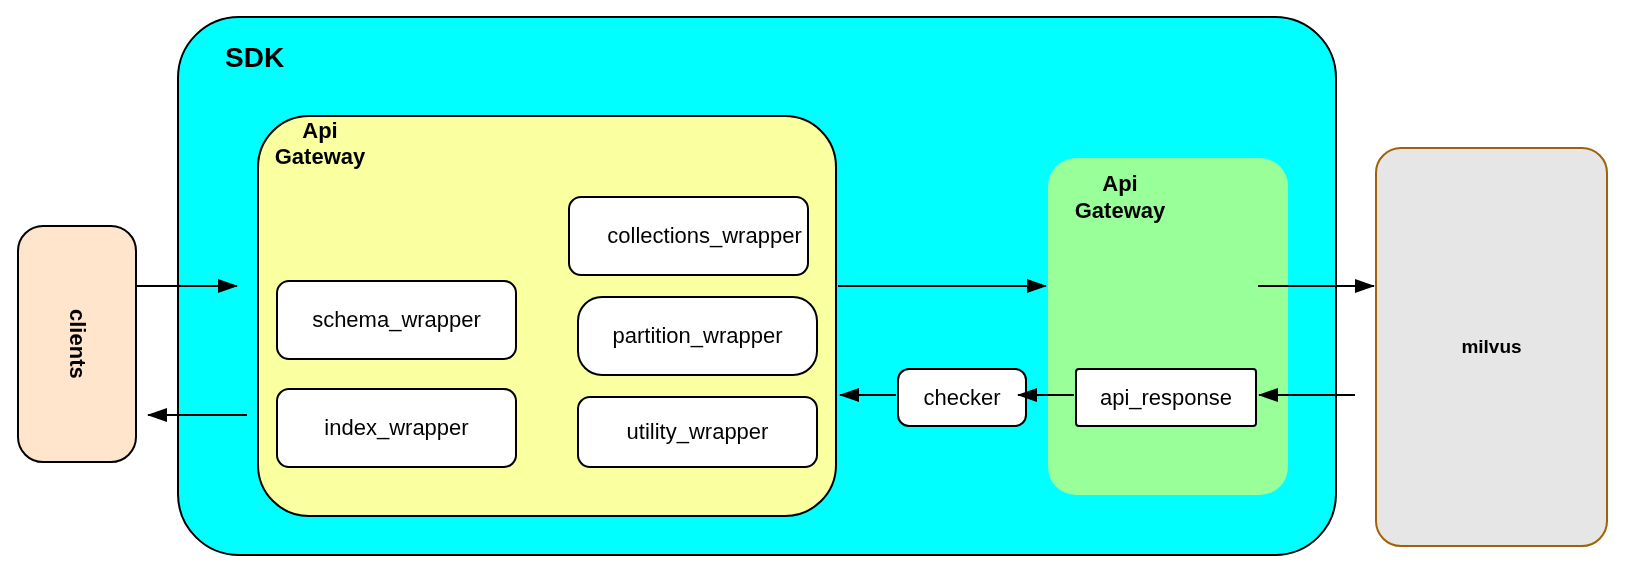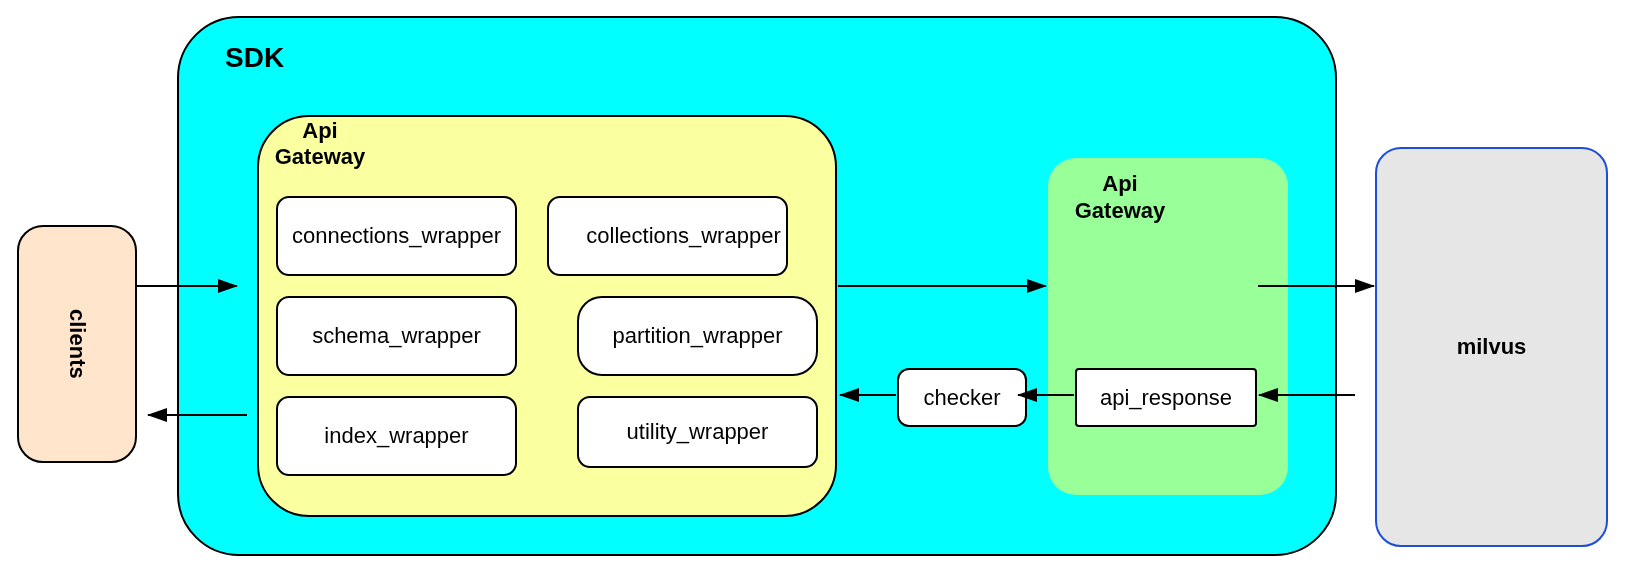--- a/index.html
+++ b/index.html
@@ -54,48 +54,48 @@
   
   .node {
     background: #ffffff;
     border: 2px solid #000000;
     border-radius: 13px;
     display: flex; align-items: center; justify-content: center;
     font-size: 22px;
     text-align: center;
   }
   .m-connections { left: 276px; top: 196px; width: 241px; height: 80px; }
-  .m-collections { left: 547px; top: 196px; width: 241px; height: 80px; padding-left: 32px; }
-  .m-schema      { left: 276px; top: 296px; width: 241px; height: 80px; }
+  .m-collections { left: 568px; top: 196px; width: 241px; height: 80px; padding-left: 32px; }
+  .m-schema      { left: 276px; top: 280px; width: 241px; height: 80px; }
   .m-partition   { left: 577px; top: 296px; width: 241px; height: 80px; border-radius: 25px; }
-  .m-index       { left: 276px; top: 396px; width: 241px; height: 80px; }
+  .m-index       { left: 276px; top: 388px; width: 241px; height: 80px; }
   .m-utility     { left: 577px; top: 396px; width: 241px; height: 72px; }
 
   .api-request  { left: 1077px; top: 257px; width: 180px; height: 60px; border-radius: 12px; }
   .api-response { left: 1075px; top: 368px; width: 182px; height: 59px; border-radius: 4px; }
   .checker      { left: 897px;  top: 368px; width: 130px; height: 59px; border-radius: 12px; }
 
   .clients {
     left: 17px; top: 225px; width: 120px; height: 238px;
     background: #FFE5CC;
     border: 2px solid #000000;
     border-radius: 26px;
     display: flex; align-items: center; justify-content: center;
   }
   .clients-label {
     writing-mode: vertical-rl;
     font-size: 22px; font-weight: bold;
   }
   .milvus {
     left: 1375px; top: 147px; width: 233px; height: 400px;
     background: #E6E6E6;
-    border: 2px solid #1d4ed8;
+    border: 2px solid #a16207;
     border-radius: 26px;
     display: flex; align-items: center; justify-content: center;
-    font-size: 22px; font-weight: bold;
+    font-size: 19px; font-weight: bold;
   }
 
   
   .edges {
     position: absolute; left: 0; top: 0;
     width: 1634px; height: 574px;
     pointer-events: none;
   }
   .edges line { stroke: #000000; stroke-width: 2; }
 </style>
@@ -106,21 +106,20 @@
 
   <div class="abs sdk"></div>
   <div class="abs sdk-label">SDK</div>
 
   <div class="abs api-wrapper"></div>
   <div class="abs aw-label">
     <div>Api</div>
     <div>Gateway</div>
   </div>
 
-  <div class="abs node m-connections">connections_wrapper</div>
   <div class="abs node m-collections">collections_wrapper</div>
   <div class="abs node m-schema">schema_wrapper</div>
   <div class="abs node m-partition">partition_wrapper</div>
   <div class="abs node m-index">index_wrapper</div>
   <div class="abs node m-utility">utility_wrapper</div>
 
   <div class="abs gateway"></div>
   <div class="abs gw-label">
     <div>Api</div>
     <div>Gateway</div>

